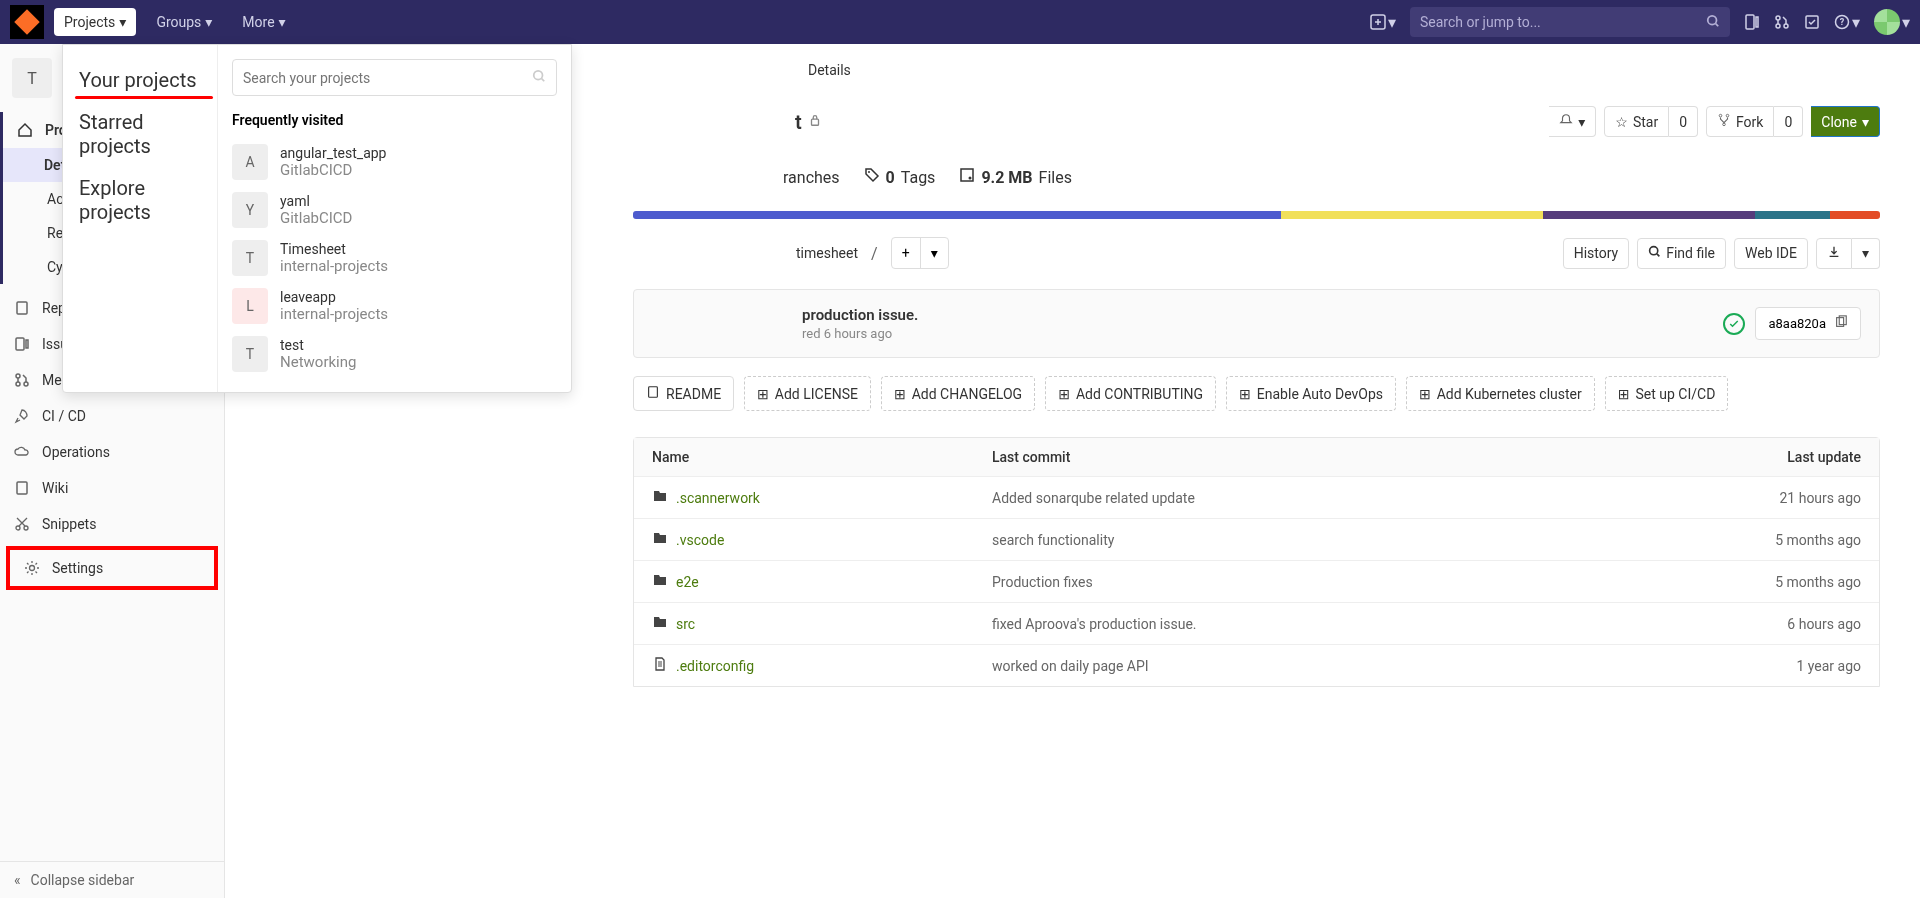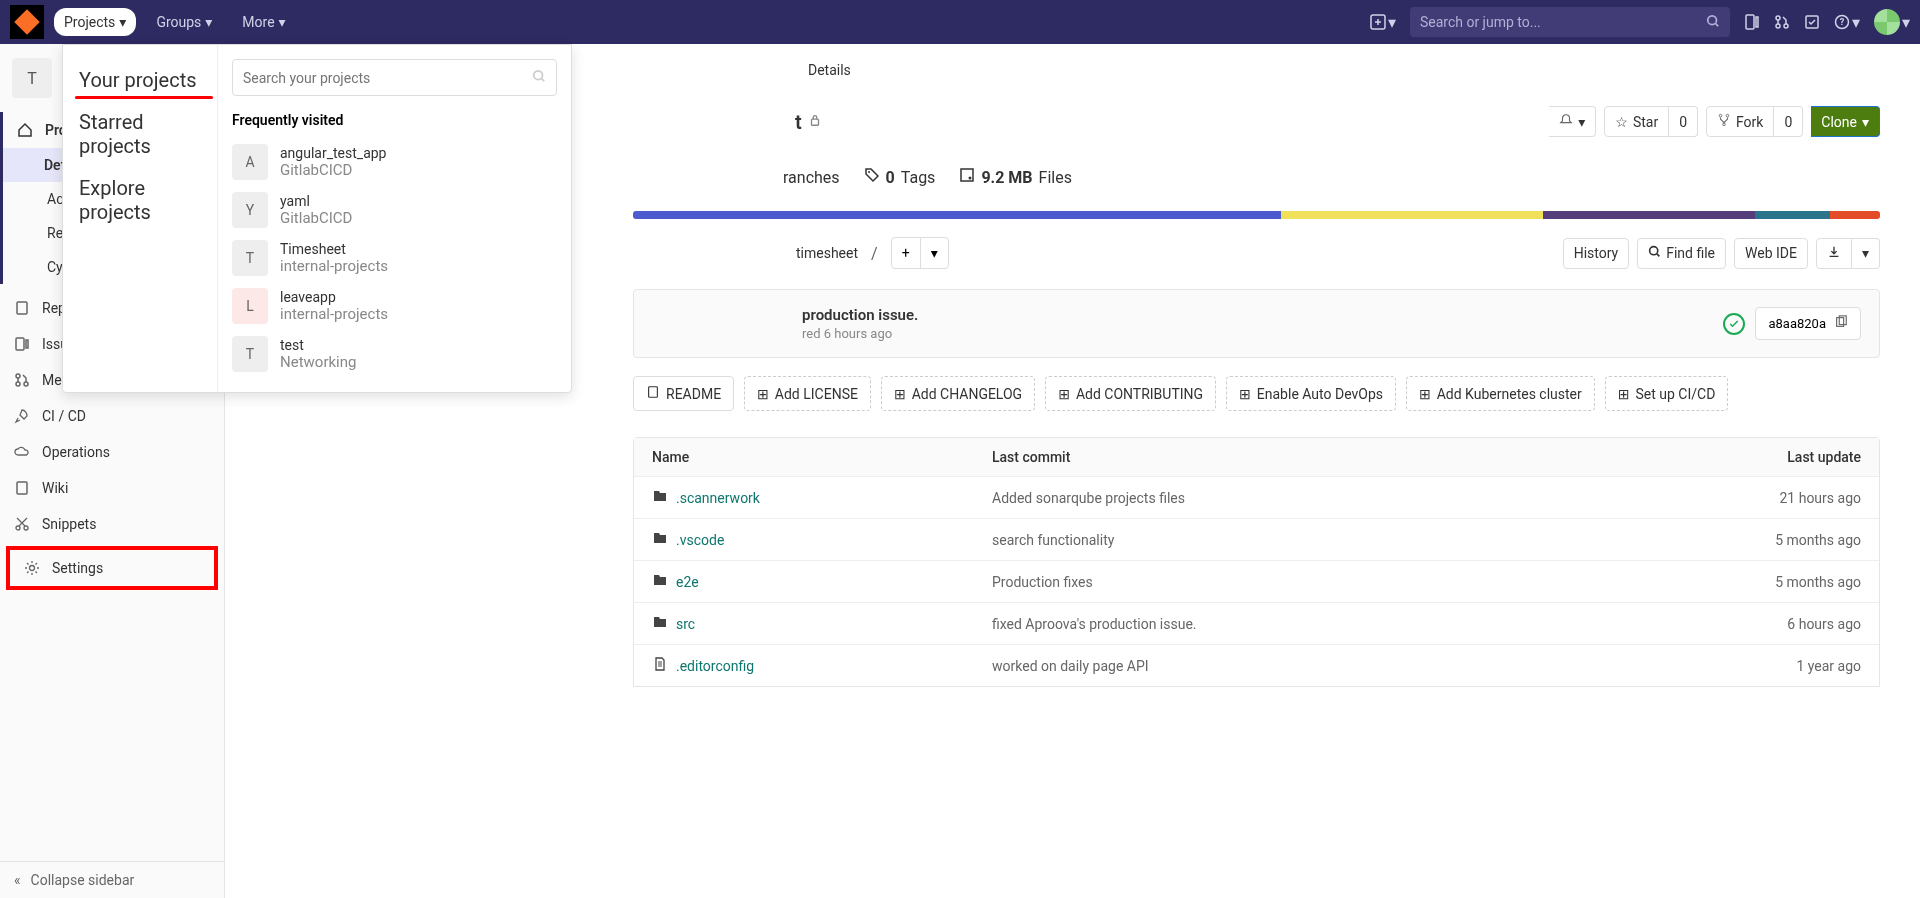--- a/index.html
+++ b/index.html
@@ -2,21 +2,21 @@
 <html><head>
 <meta charset="utf-8">
 <style>
 * { box-sizing: border-box; margin: 0; padding: 0; font-family: -apple-system, BlinkMacSystemFont, "Segoe UI", Roboto, sans-serif; }
 body { background: #fff; overflow: hidden; }
 
 .topnav { background: #2e2a62; height: 44px; display: flex; align-items: center; padding: 0 10px; color: #fff; }
 .logo { width: 34px; height: 34px; background: #000; display: flex; align-items: center; justify-content: center; }
 .logo-diamond { width: 18px; height: 18px; background: #fc6d26; transform: rotate(45deg); position: relative; }
 
-.nav-btn { margin-left: 10px; padding: 6px 10px; border-radius: 12px; font-size: 14px; cursor: pointer; display: flex; align-items: center; gap: 4px; }
+.nav-btn { margin-left: 10px; padding: 6px 10px; border-radius: 4px; font-size: 14px; cursor: pointer; display: flex; align-items: center; gap: 4px; }
 .nav-btn.active { background: #fff; color: #333; }
 .nav-btn:not(.active) { color: #d1d1e8; }
 
 .topnav-right { margin-left: auto; display: flex; align-items: center; gap: 14px; }
 .search-box { background: #413c75; border-radius: 4px; width: 320px; height: 30px; display: flex; align-items: center; padding: 0 10px; }
 .search-box input { background: transparent; border: none; color: #fff; flex: 1; outline: none; font-size: 14px; }
 .search-box input::placeholder { color: #b3afd5; }
 .top-icon { color: #d1d1e8; cursor: pointer; display: flex; align-items: center; gap: 2px; }
 .avatar-circle { width: 26px; height: 26px; border-radius: 50%; background: conic-gradient(#7bc96f, #7bc96f 25%, #a3e09b 25%, #a3e09b 50%, #7bc96f 50%, #7bc96f 75%, #a3e09b 75%); }
 
@@ -72,21 +72,21 @@
 .pipeline-icon { width: 22px; height: 22px; border: 2px solid #1aaa55; border-radius: 50%; display: flex; align-items: center; justify-content: center; color: #1aaa55; }
 
 .quick-actions { margin: 18px 40px 0 408px; display: flex; flex-wrap: wrap; gap: 10px; }
 .dash-btn { border: 1px dashed #ccc; border-radius: 4px; padding: 8px 12px; font-size: 14px; color: #333; display: flex; align-items: center; gap: 6px; cursor: pointer; }
 .solid-btn { border: 1px solid #ddd; }
 
 .file-table { margin: 26px 40px 0 408px; border: 1px solid #e5e5e5; border-radius: 4px 4px 0 0; }
 .file-table-header, .file-row { display: grid; grid-template-columns: 340px 1fr 200px; padding: 11px 18px; font-size: 14px; align-items: center; }
 .file-table-header { background: #fafafa; color: #333; font-weight: 500; }
 .file-row { border-top: 1px solid #eee; }
-.file-name { display: flex; align-items: center; gap: 8px; color: #0f766e; }
+.file-name { display: flex; align-items: center; gap: 8px; color: #4d7c0f; }
 .file-commit { color: #666; }
 .file-date { color: #666; text-align: right; }
 
 
 .dropdown-popup { position: absolute; top: 44px; left: 62px; background: #fff; border: 1px solid #ddd; box-shadow: 0 4px 14px rgba(0,0,0,0.12); border-radius: 0 0 4px 4px; width: 510px; display: flex; z-index: 100; }
 .dd-left { width: 155px; border-right: 1px solid #eee; padding: 14px 0; }
 .dd-left-item { padding: 9px 16px; font-size: 20px; color: #333; cursor: pointer; }
 .dd-left-item.first { position: relative; }
 .underline-red { position: absolute; left: 12px; right: 4px; bottom: 2px; height: 3px; background: #ff0000; border-radius: 2px; }
 .dd-right { flex: 1; padding: 14px; }
@@ -471,21 +471,21 @@
         <div style="text-align:right">Last update</div>
       </div>
       <div id="file-rows">
           <div class="file-row">
             <div class="file-name">
               <span><svg width="16" height="16" viewBox="0 0 16 16">
                   <path d="M2 3h5l1 2h6v8H2z" fill="#444"></path>
                 </svg></span>
               <span>.scannerwork</span>
             </div>
-    <div class="file-commit">Added sonarqube projects files</div>
+    <div class="file-commit">Added sonarqube related update</div>
     <div class="file-date">21 hours ago</div>
           </div>
           <div class="file-row">
             <div class="file-name">
               <span><svg width="16" height="16" viewBox="0 0 16 16">
                   <path d="M2 3h5l1 2h6v8H2z" fill="#444"></path>
                 </svg></span>
               <span>.vscode</span>
             </div>
     <div class="file-commit">search functionality</div>

